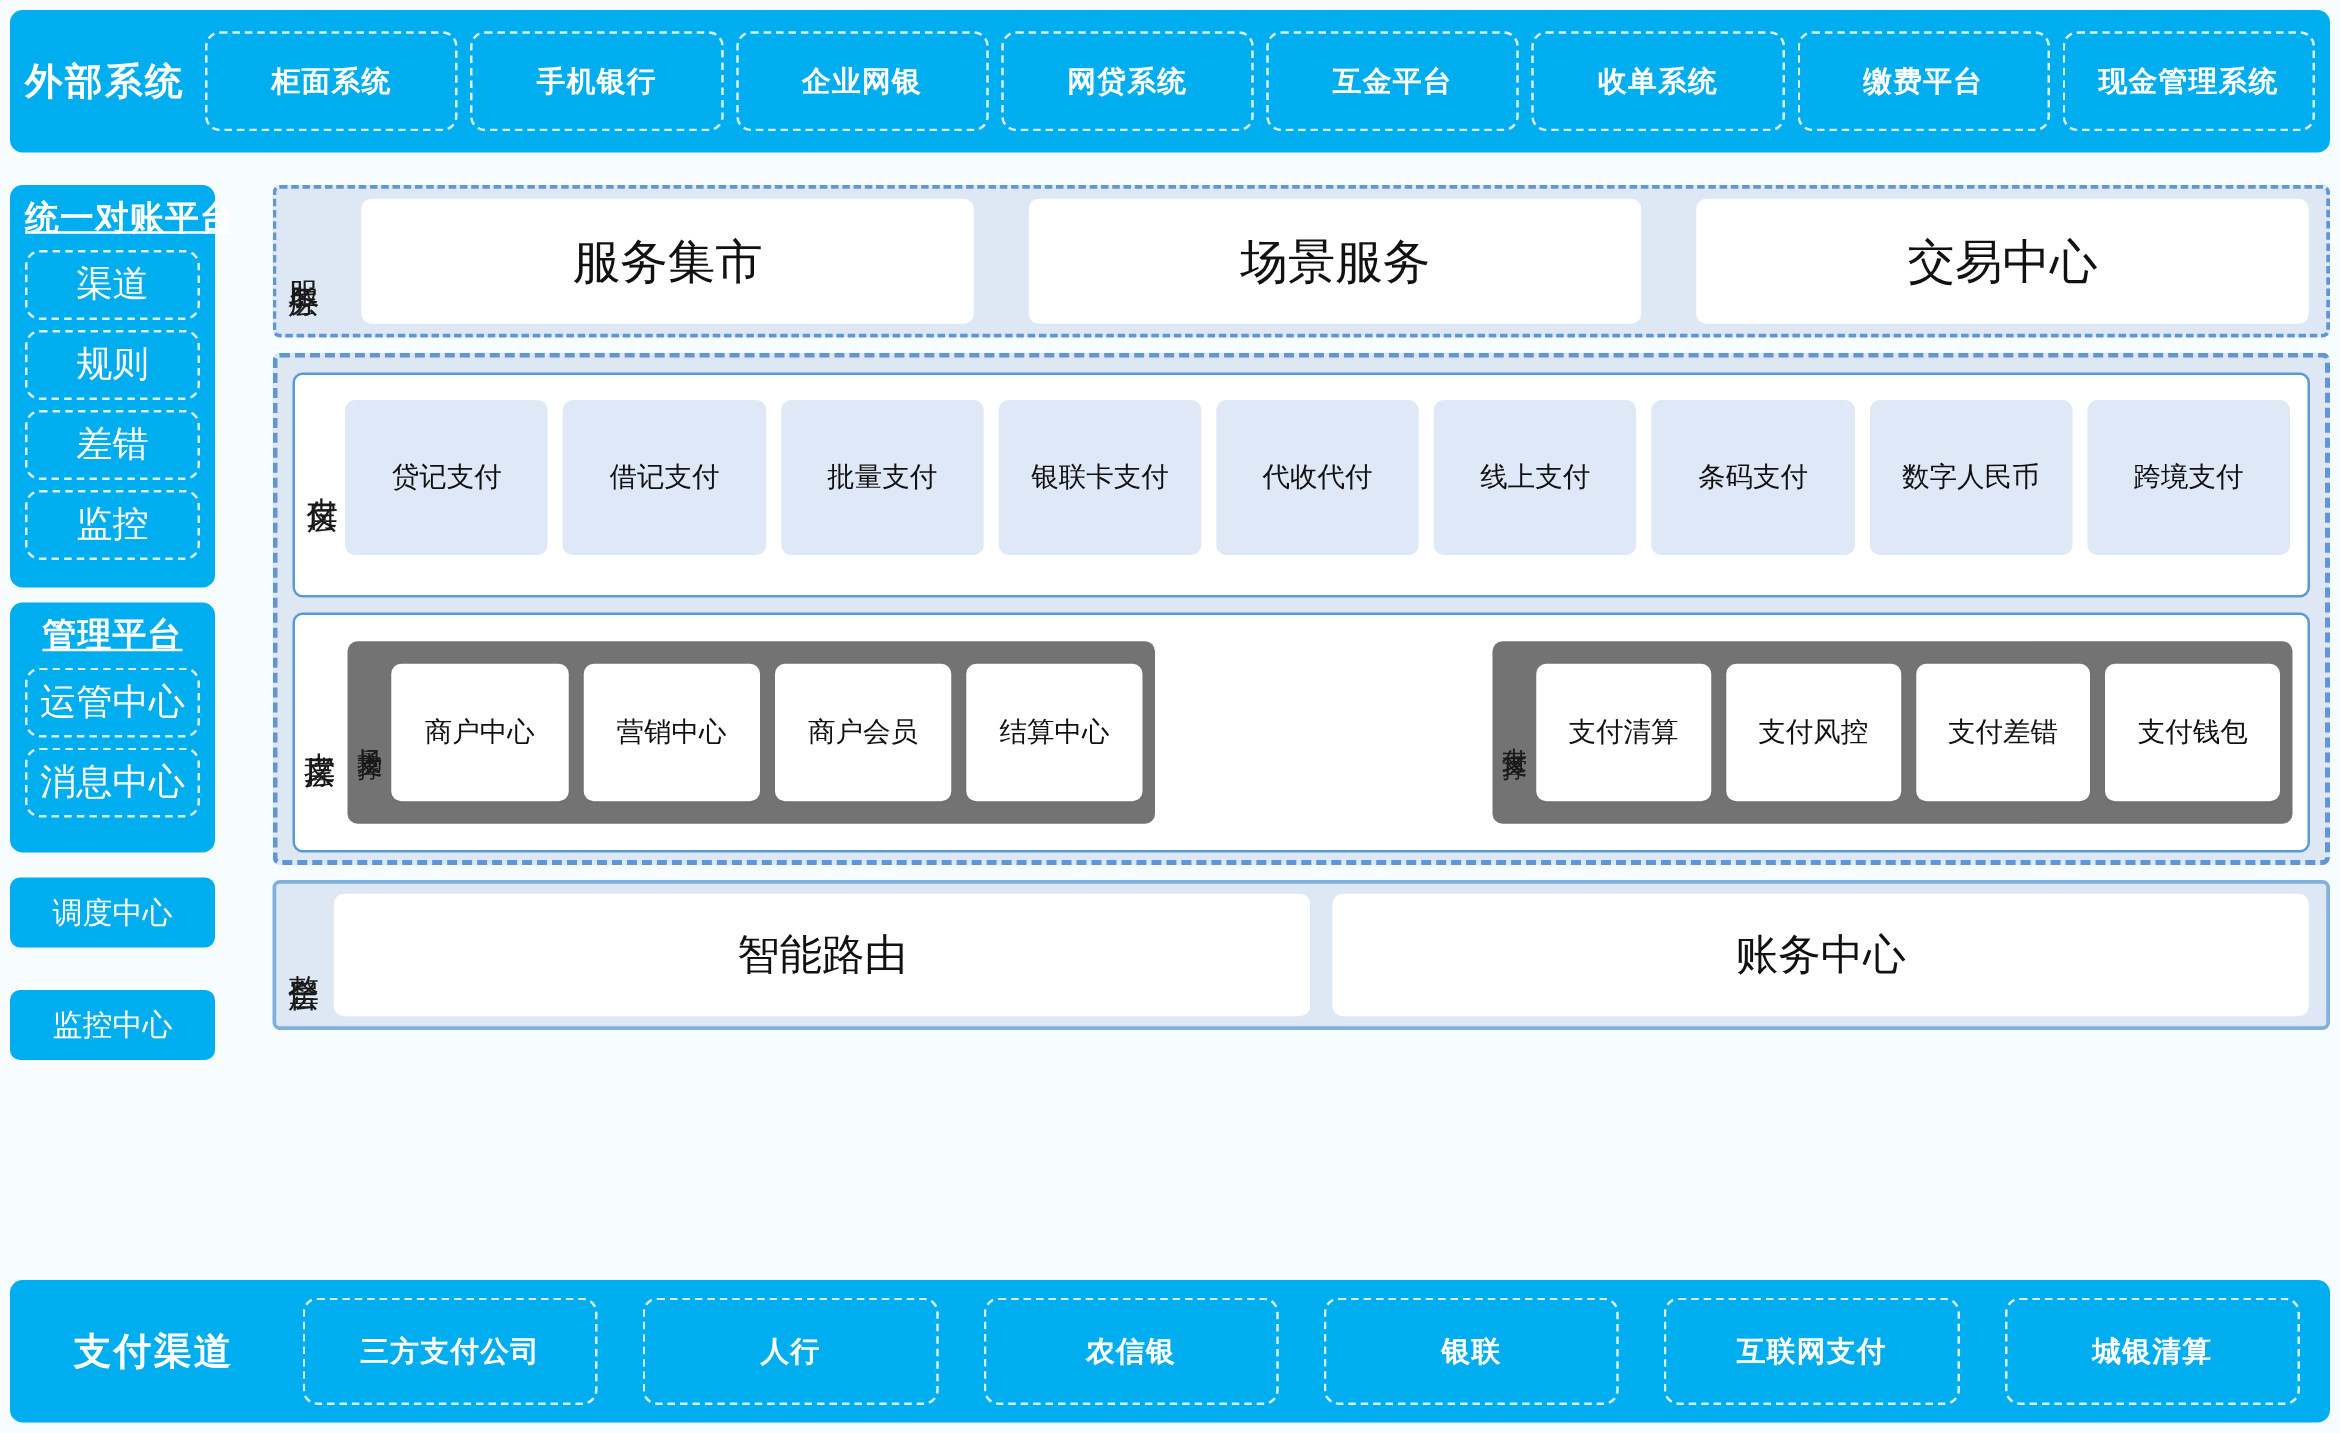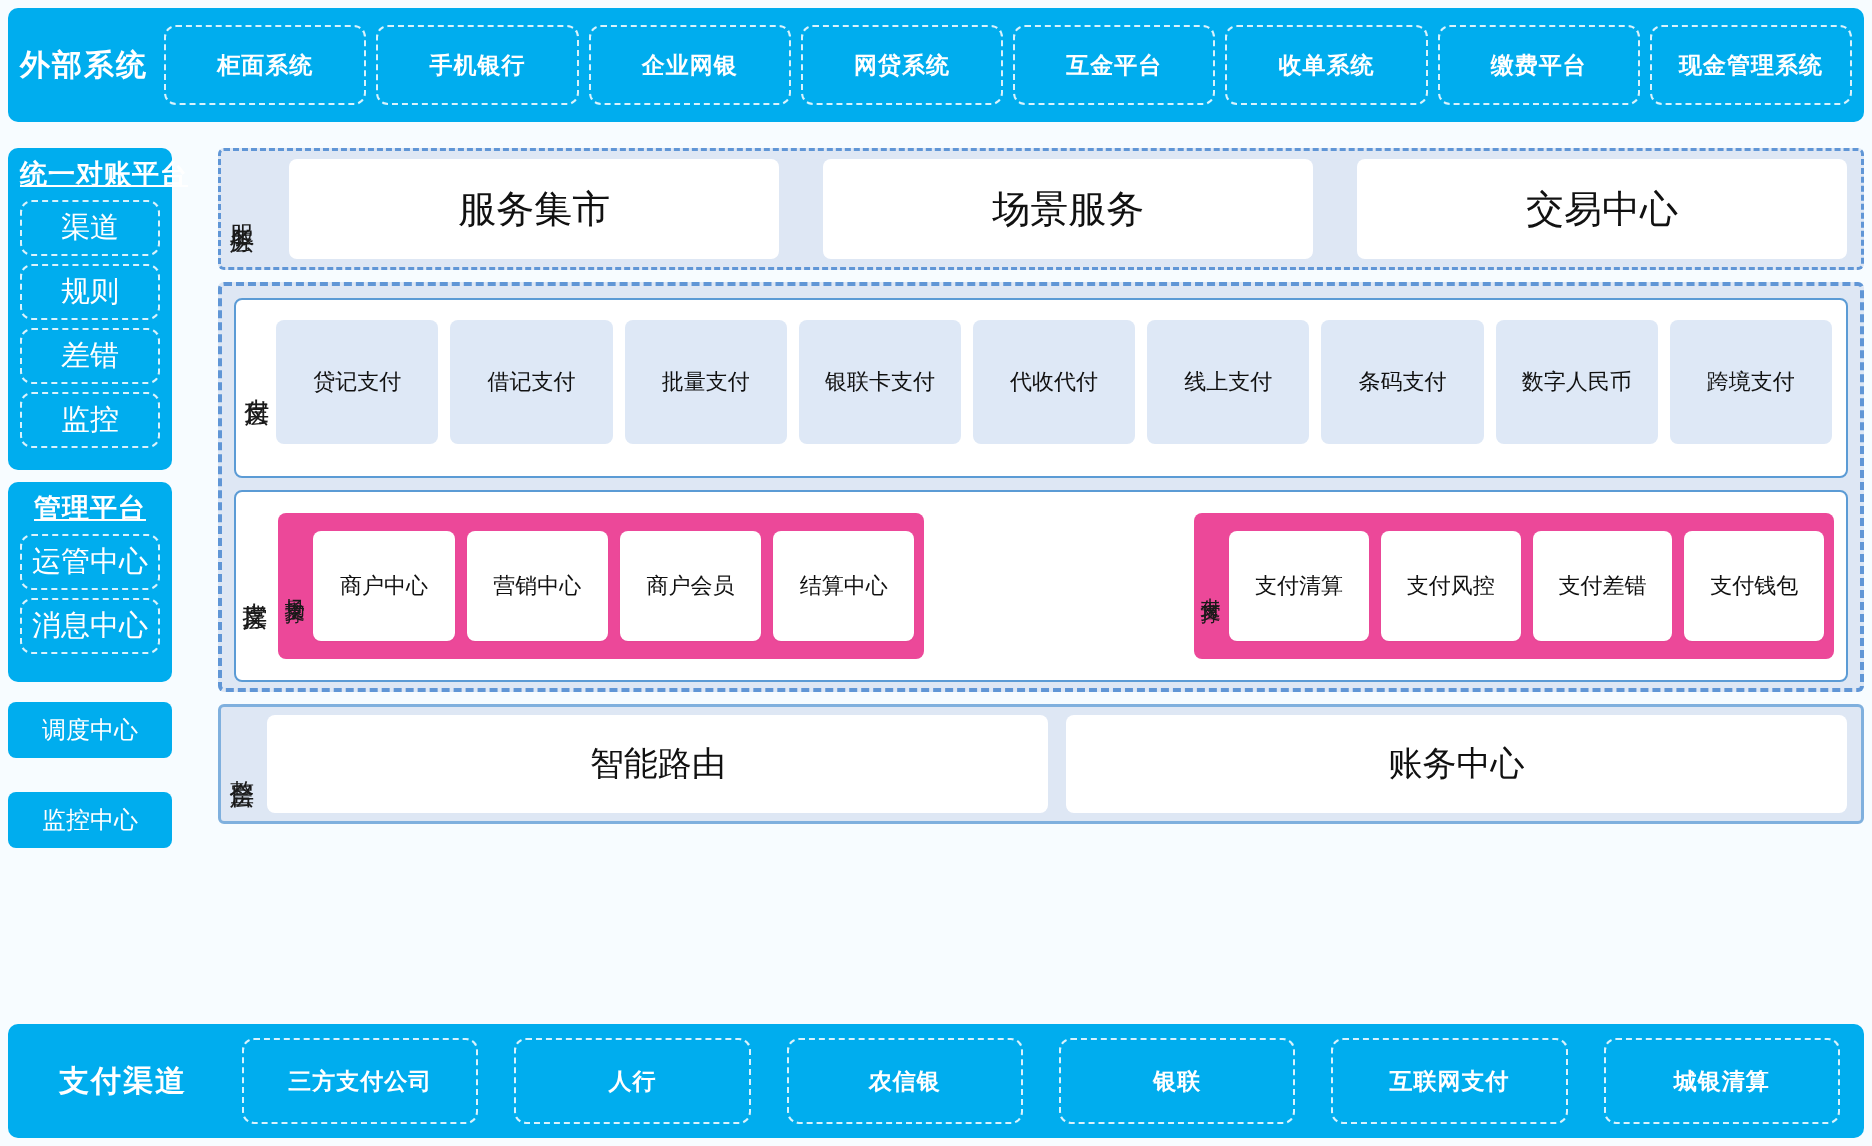--- a/index.html
+++ b/index.html
@@ -228,21 +228,21 @@
   }
 
   
   #support-layer-card { left: 12px; top: 204px; width: 1614px; height: 192px; }
   #support-layer-card .row {
     display: flex; align-items: center; height: 100%;
     padding: 0 12px 0 6px; gap: 10px;
   }
   #support-groups { display: flex; flex: 1; gap: 14px; height: 146px; }
   .support-group {
-    background: #ec4899;
+    background: #737373;
     border-radius: 8px;
     display: flex;
     align-items: center;
     padding: 6px 10px 6px 6px;
     gap: 8px;
   }
   #support-group-scene { flex: 0 0 646px; }
   #support-group-pay   { flex: 0 0 640px; margin-left: auto; }
   .support-cards { display: flex; flex: 1; gap: 12px; height: 110px; }
   .support-cards .white-card { flex: 1; font-size: 22px; box-shadow: 0 1px 2px rgba(0,0,0,0.04); }

